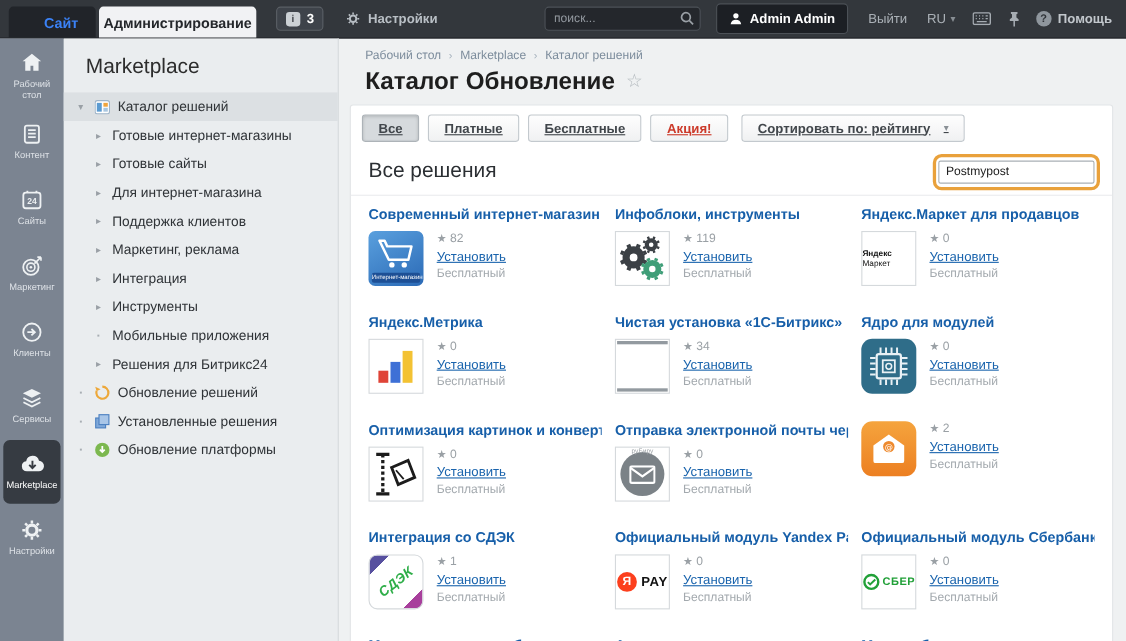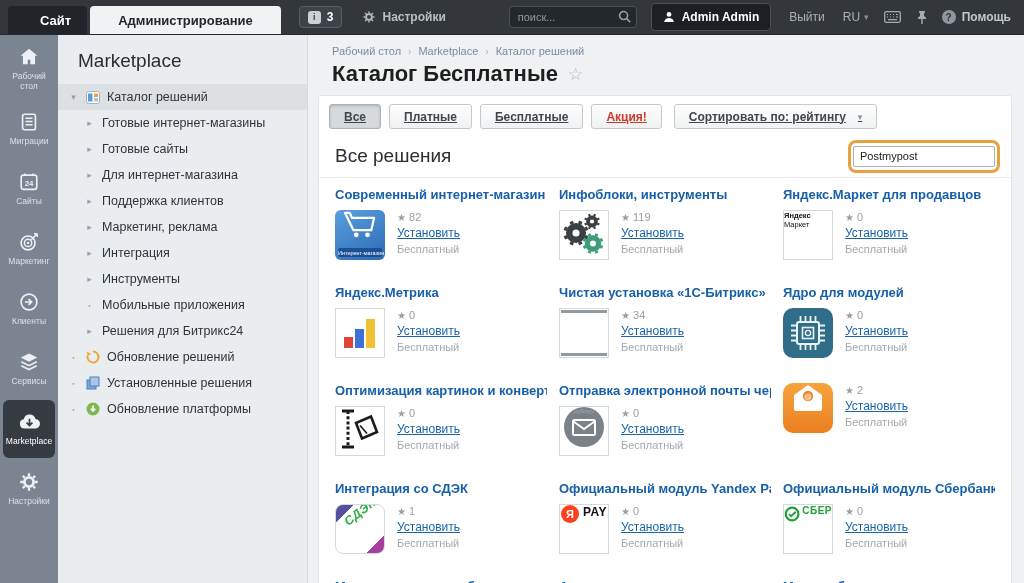--- a/index.html
+++ b/index.html
@@ -3,29 +3,29 @@
 <meta charset="utf-8">
 <style>
   *{box-sizing:border-box;margin:0;padding:0;}
   html,body{width:1024px;height:583px;overflow:hidden;}
   body{font-family:"Liberation Sans","DejaVu Sans",sans-serif;background:#eff1f2;}
 
   
   .topbar{height:35px;background:#33373c;display:flex;align-items:center;border-bottom:1px solid #24272b;}
   .tab{align-self:flex-end;height:28px;border-radius:4px 4px 0 0;display:flex;align-items:center;
        font-size:13px;font-weight:bold;padding:0 16px;cursor:pointer;}
-  .tab-site{margin-left:8px;background:#212429;color:#ffffff;padding-left:32px;}
-  .tab-admin{margin-left:3px;background:#f1f2f4;color:#24272b;padding:0 28px;}
+  .tab-site{margin-left:8px;background:#212429;color:#3b82f6;padding-left:32px;}
+  .tab-admin{margin-left:3px;background:#f1f2f4;color:#24272b;padding:0 4px;}
   .badge{margin-left:18px;display:flex;align-items:center;gap:6px;height:22px;padding:0 8px;background:#3e434a;
          border:1px solid #5b6066;border-radius:4px;color:#fff;font-size:12px;font-weight:bold;cursor:pointer;}
   .badge-i{width:13px;height:13px;background:#ccd1d5;color:#3b3f45;border-radius:3px;font-size:9px;font-weight:bold;
            display:flex;align-items:center;justify-content:center;}
   .tb-settings{margin-left:20px;display:flex;align-items:center;gap:6px;color:#b9bfc5;font-size:12px;font-weight:bold;cursor:pointer;}
   .spacer{flex:1;}
-  .tb-search{position:relative;width:128px;}
+  .tb-search{position:relative;width:142px;}
   .tb-search input{width:100%;height:22px;background:#24272c;border:1px solid #4c5157;border-radius:4px;color:#c7ccd2;
                    font-size:11px;padding:0 24px 0 8px;outline:none;font-family:inherit;}
   .tb-search input::placeholder{color:#949aa1;}
   .mag{position:absolute;right:6px;top:4px;color:#9aa0a6;display:flex;}
   .tb-user{margin-left:14px;display:flex;align-items:center;gap:7px;height:28px;padding:0 11px;background:#1c1f24;
            border:1px solid #4c5157;border-radius:4px;color:#fff;font-size:12px;font-weight:bold;cursor:pointer;}
   .tb-link{margin-left:18px;color:#aab0b6;font-size:12px;font-weight:normal;cursor:pointer;display:flex;gap:4px;align-items:center;}
   .caret{font-size:9px;color:#888e94;}
   .tb-ico{margin-left:15px;color:#a6acb2;cursor:pointer;display:flex;}
   .tb-help{margin-left:14px;margin-right:13px;display:flex;align-items:center;gap:6px;color:#c2c7cc;font-size:12px;font-weight:bold;cursor:pointer;}
@@ -74,21 +74,21 @@
   .hl-wrap{position:relative;margin-right:6px;}
   .sol-search{width:142px;height:21px;border:1px solid #a9b0b5;border-radius:2px;font-size:11px;padding:0 6px;outline:none;
               color:#222;font-family:inherit;}
   .hl-wrap::after{content:"";position:absolute;inset:-6px -5px;border:3px solid #e9a13b;border-radius:8px;pointer-events:none;}
   .grid{border-top:1px solid #eaecee;padding:9px 0 0 16px;display:grid;grid-template-columns:repeat(3,224px);grid-auto-rows:98px;}
 
   
   .card{width:212px;}
   .c-title{font-size:13px;font-weight:bold;color:#175fa9;margin-bottom:8px;white-space:nowrap;overflow:hidden;cursor:pointer;}
   .c-body{display:flex;gap:12px;}
-  .tile{width:50px;height:50px;flex:none;position:relative;display:flex;align-items:flex-start;justify-content:center;cursor:pointer;}
+  .tile{width:50px;height:50px;flex:none;position:relative;display:flex;align-items:center;justify-content:center;cursor:pointer;}
   .tile-plain{background:#fff;border:1px solid #d5d9dc;}
   .c-info{display:flex;flex-direction:column;gap:3px;padding-top:1px;}
   .c-stars{font-size:11px;color:#9aa0a5;}
   .c-stars .star{font-size:10px;}
   .c-install{font-size:12px;color:#1a64ad;text-decoration:underline;cursor:pointer;}
   .c-price{font-size:11px;color:#a3a9ae;}
 
   .tile-cart{background:linear-gradient(150deg,#5aa0de,#2b6ab6);border-radius:6px;}
   .tile-cart svg{margin-bottom:9px;}
   .tile-cart .cap{position:absolute;bottom:3px;left:3px;right:3px;background:#1d4f95;color:#fff;font-size:5.5px;
@@ -185,21 +185,21 @@
         </span>
         <span class="ib-label">Рабочий стол</span>
       </div>
       <div class="ib-item">
         <span class="ib-ico">
           <svg width="22" height="22" viewBox="0 0 24 24">
             <rect x="5" y="3.5" width="14" height="17" rx="2" fill="none" stroke="currentColor" stroke-width="1.8"></rect>
             <path d="M8.2 8h7.6M8.2 11.5h7.6M8.2 15h7.6" stroke="currentColor" stroke-width="1.7"></path>
           </svg>
         </span>
-        <span class="ib-label">Миграции</span>
+        <span class="ib-label">Контент</span>
       </div>
       <div class="ib-item">
         <span class="ib-ico">
           <svg width="22" height="22" viewBox="0 0 24 24">
             <rect x="3.5" y="4.5" width="17" height="15.5" rx="2.5" fill="none" stroke="currentColor" stroke-width="1.8"></rect>
             <path d="M7.5 4.5V2.6M16.5 4.5V2.6" stroke="currentColor" stroke-width="1.8"></path>
             <text x="12" y="16.2" text-anchor="middle" font-size="8.5" font-weight="bold" fill="currentColor" font-family="Liberation Sans, sans-serif">24</text>
           </svg>
         </span>
         <span class="ib-label">Сайты</span>
@@ -340,21 +340,21 @@
 
   <main class="main">
     <div class="crumbs">
       <span class="crumb">Рабочий стол</span>
       <span class="sep">›</span>
       <span class="crumb">Marketplace</span>
       <span class="sep">›</span>
       <span class="crumb">Каталог решений</span>
     </div>
     <div class="title-row">
-      <h1>Каталог Бесплатные</h1>
+      <h1>Каталог Обновление</h1>
       <span class="fav">☆</span>
     </div>
 
     <section class="panel">
       <div class="filter-row">
         <button class="btn active">Все</button>
         <button class="btn">Платные</button>
         <button class="btn">Бесплатные</button>
         <button class="btn promo">Акция!</button>
         <button class="btn sort">

